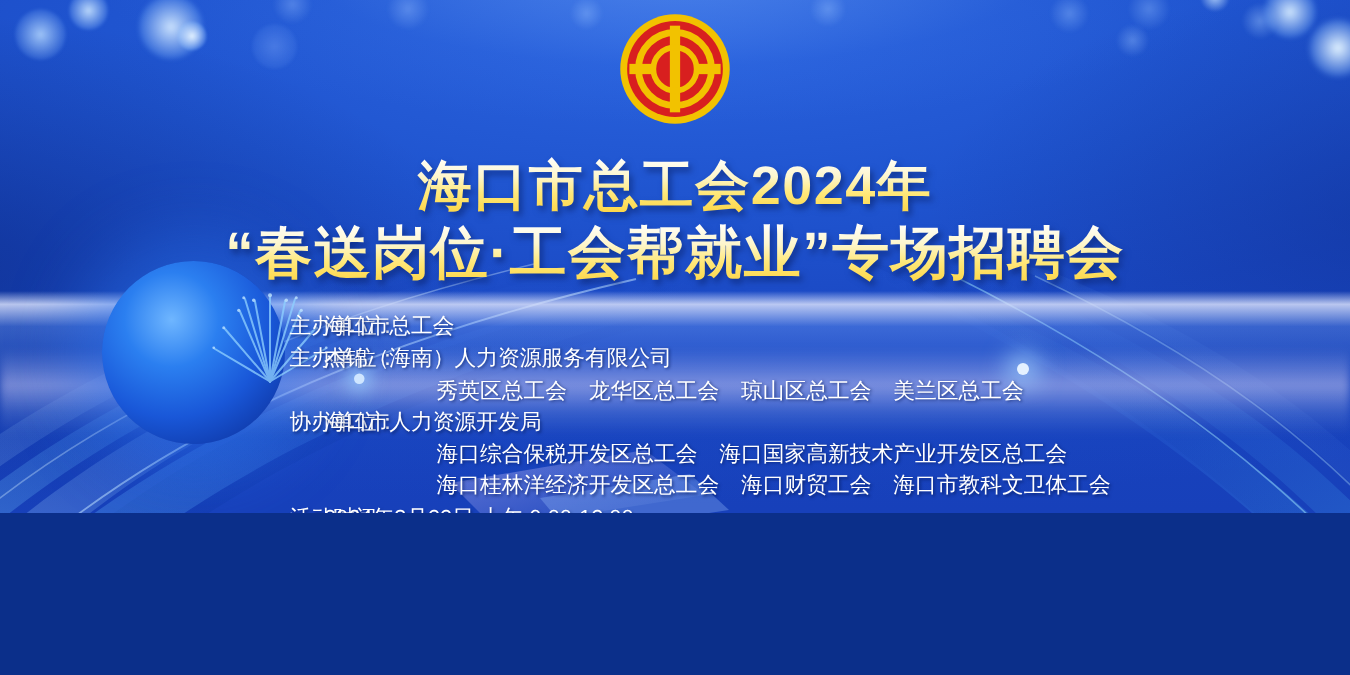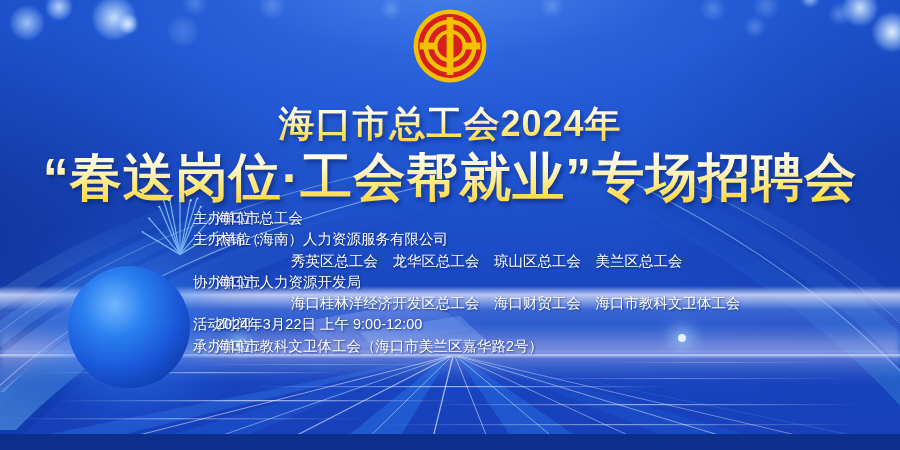--- a/index.html
+++ b/index.html
@@ -5,21 +5,21 @@
   * { margin:0; padding:0; box-sizing:border-box; }
   html,body { background:#0b2f8a; }
   body {
     font-family:"Liberation Sans","DejaVu Sans",sans-serif;
     -webkit-font-smoothing:antialiased;
   }
 
   .poster {
     position:relative;
     width:900px;
-    height:434px;
+    height:342px;
     overflow:hidden;
     background:
       radial-gradient(120% 90% at 50% 8%, #2a62dd 0%, #1f54cf 35%, #1b49c4 60%, #1740ba 100%);
   }
 
   
   .bg-layer { position:absolute; inset:0; pointer-events:none; }
 
   
   .glow-top {
@@ -88,21 +88,21 @@
     letter-spacing:1px;
     line-height:1.12;
     background:linear-gradient(to bottom,#ffffff 0%,#fdf6cd 34%,#ffe87a 62%,#fcd33e 100%);
     -webkit-background-clip:text;
     background-clip:text;
     color:transparent;
     -webkit-text-fill-color:transparent;
     filter:drop-shadow(2px 3px 2px rgba(6,28,95,.55));
   }
   .title-1 { font-size:36px; }
-  .title-2 { font-size:52px; margin-top:4px; }
+  .title-2 { font-size:38px; margin-top:4px; }
 
   .firework {
     position:absolute;
     left:138px; top:186px;
     width:84px; height:70px;
     opacity:.9;
   }
 
   
   .info {
@@ -339,20 +339,21 @@
       <div class="val">秀英区总工会　龙华区总工会　琼山区总工会　美兰区总工会</div>
     </div>
 
     <div class="row-flex">
       <div class="lbl"><span class="lbl-inner">协办单位：</span></div>
       <div class="val">海口市人力资源开发局</div>
     </div>
 
     <div class="row-flex">
       <div class="pad"></div>
+      <div class="val">海口综合保税开发区总工会　海口国家高新技术产业开发区总工会</div>
     </div>
 
     <div class="row-flex">
       <div class="pad"></div>
       <div class="val">海口桂林洋经济开发区总工会　海口财贸工会　海口市教科文卫体工会</div>
     </div>
 
     <div class="row-flex">
       <div class="lbl"><span class="lbl-inner">活动时间：</span></div>
       <div class="val">2024年3月22日 上午 9:00-12:00</div>

